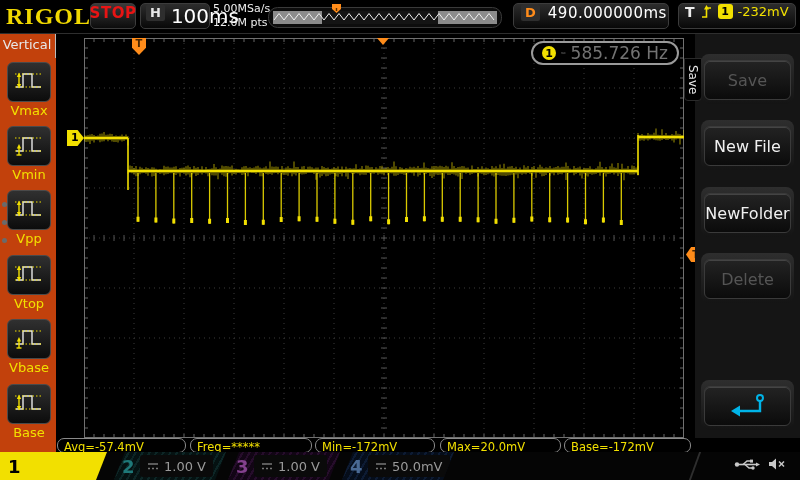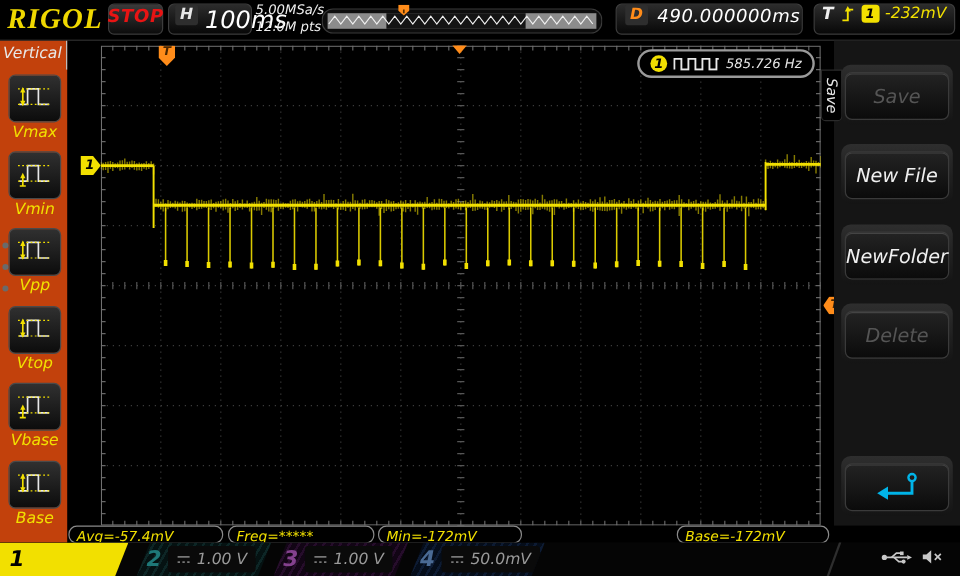--- a/index.html
+++ b/index.html
@@ -1,17 +1,17 @@
 <!DOCTYPE html>
 <html><head>
 <meta charset="utf-8">
 <style>
   html,body{margin:0;padding:0;background:#000;}
   #screen{position:relative;width:800px;height:480px;background:#000;overflow:hidden;
-          font-family:"DejaVu Sans","Liberation Sans",sans-serif;color:#e8e8e8;font-style:italic;}
+          font-family:"DejaVu Sans","Liberation Sans",sans-serif;color:#e8e8e8;}
 
   
   #topbar{position:absolute;left:0;top:0;width:800px;height:33px;background:#000;border-bottom:1px solid #2e2e2e;}
   #logo{position:absolute;left:6px;top:3px;font-family:"Liberation Serif","DejaVu Serif",serif;
         font-weight:bold;font-size:24px;color:#f0d800;letter-spacing:1px;}
   .tb-box{position:absolute;top:3px;height:26px;background:linear-gradient(#2c2c2c,#080808);
           border:1px solid #3c3c3c;border-radius:5px;display:flex;align-items:flex-start;box-sizing:border-box;}
   #stop-btn{left:90px;width:46px;justify-content:center;background:linear-gradient(#3a3a3a,#0c0c0c);}
   #stop-btn span{color:#e81414;font-weight:bold;font-size:15px;letter-spacing:.5px;}
   #h-box{left:140px;width:70px;padding:0 5px;gap:6px;}
@@ -49,21 +49,21 @@
               color:#4a2600;font-weight:bold;font-size:10px;text-align:center;line-height:12px;}
   #center-marker{position:absolute;left:377px;top:38px;width:0;height:0;
               border-left:6px solid transparent;border-right:6px solid transparent;border-top:7px solid #ff8c1a;}
   #trig-level-marker{position:absolute;left:686px;top:247px;width:16px;height:15px;background:#ff8c1a;
               clip-path:polygon(32% 0,100% 0,100% 100%,32% 100%,0 50%);
               color:#4a2600;font-weight:bold;font-size:10px;line-height:15px;text-align:right;padding-right:3px;box-sizing:border-box;}
   #freq-counter{position:absolute;left:531px;top:41px;width:148px;height:24px;background:#000;
               border:2px solid #9a9a9a;border-radius:13px;display:flex;align-items:center;gap:5px;
               padding:0 9px;box-sizing:border-box;}
   #freq-counter .src-badge{border-radius:50%;width:14px;height:14px;flex:0 0 auto;}
-  #freq-counter .val{font-size:11px;color:#e5e5e5;white-space:nowrap;}
+  #freq-counter .val{font-size:17px;color:#737373;white-space:nowrap;}
 
   
   #right-menu{position:absolute;left:695px;top:34px;width:105px;height:404px;background:#151515;}
   #menu-tab{position:absolute;left:-11px;top:24px;writing-mode:vertical-rl;font-size:12px;color:#e8e8e8;
             background:#000;padding:6px 1px;border:1px solid #2a2a2a;border-radius:0 0 4px 4px;}
   .soft-slot{position:absolute;left:6px;width:93px;border-radius:8px;background:linear-gradient(#2e2e2e,#141414);padding:6px 3px 4px 3px;box-sizing:border-box;}
   .soft-btn{width:87px;height:40px;border:1px solid #3a3a3a;border-radius:6px;margin:0 auto;
             background:linear-gradient(#232323,#0b0b0b);box-shadow:inset 0 1px 0 #444;
             display:flex;align-items:center;justify-content:center;font-size:16px;color:#f0f0f0;box-sizing:border-box;}
   .soft-btn.disabled{color:#555;}
@@ -288,20 +288,21 @@
           <path d="M33 9 V19 H13" stroke="#00b4e8" stroke-width="2.4" fill="none"></path>
           <polygon points="13,13.5 13,24.5 4,19" fill="#00b4e8"></polygon>
         </svg>
       </div>
     </div>
   </div>
 
   <div class="meas-tab" style="left:57px;width:129px">Avg=-57.4mV</div>
   <div class="meas-tab" style="left:190px;width:122px">Freq=*****</div>
   <div class="meas-tab" style="left:315px;width:120px">Min=-172mV</div>
+  <div class="meas-tab" style="left:440px;width:121px">Max=20.0mV</div>
   <div class="meas-tab" style="left:564px;width:127px">Base=-172mV</div>
 
   <div id="bottombar">
     <div class="ch-block" id="ch1-block">
       <span class="ch-num">1</span>
     </div>
     <div class="ch-block" id="ch2-block">
       <span class="ch-num">2</span>
       <span class="ch-inner">
         <svg width="12" height="9" viewBox="0 0 12 9">

